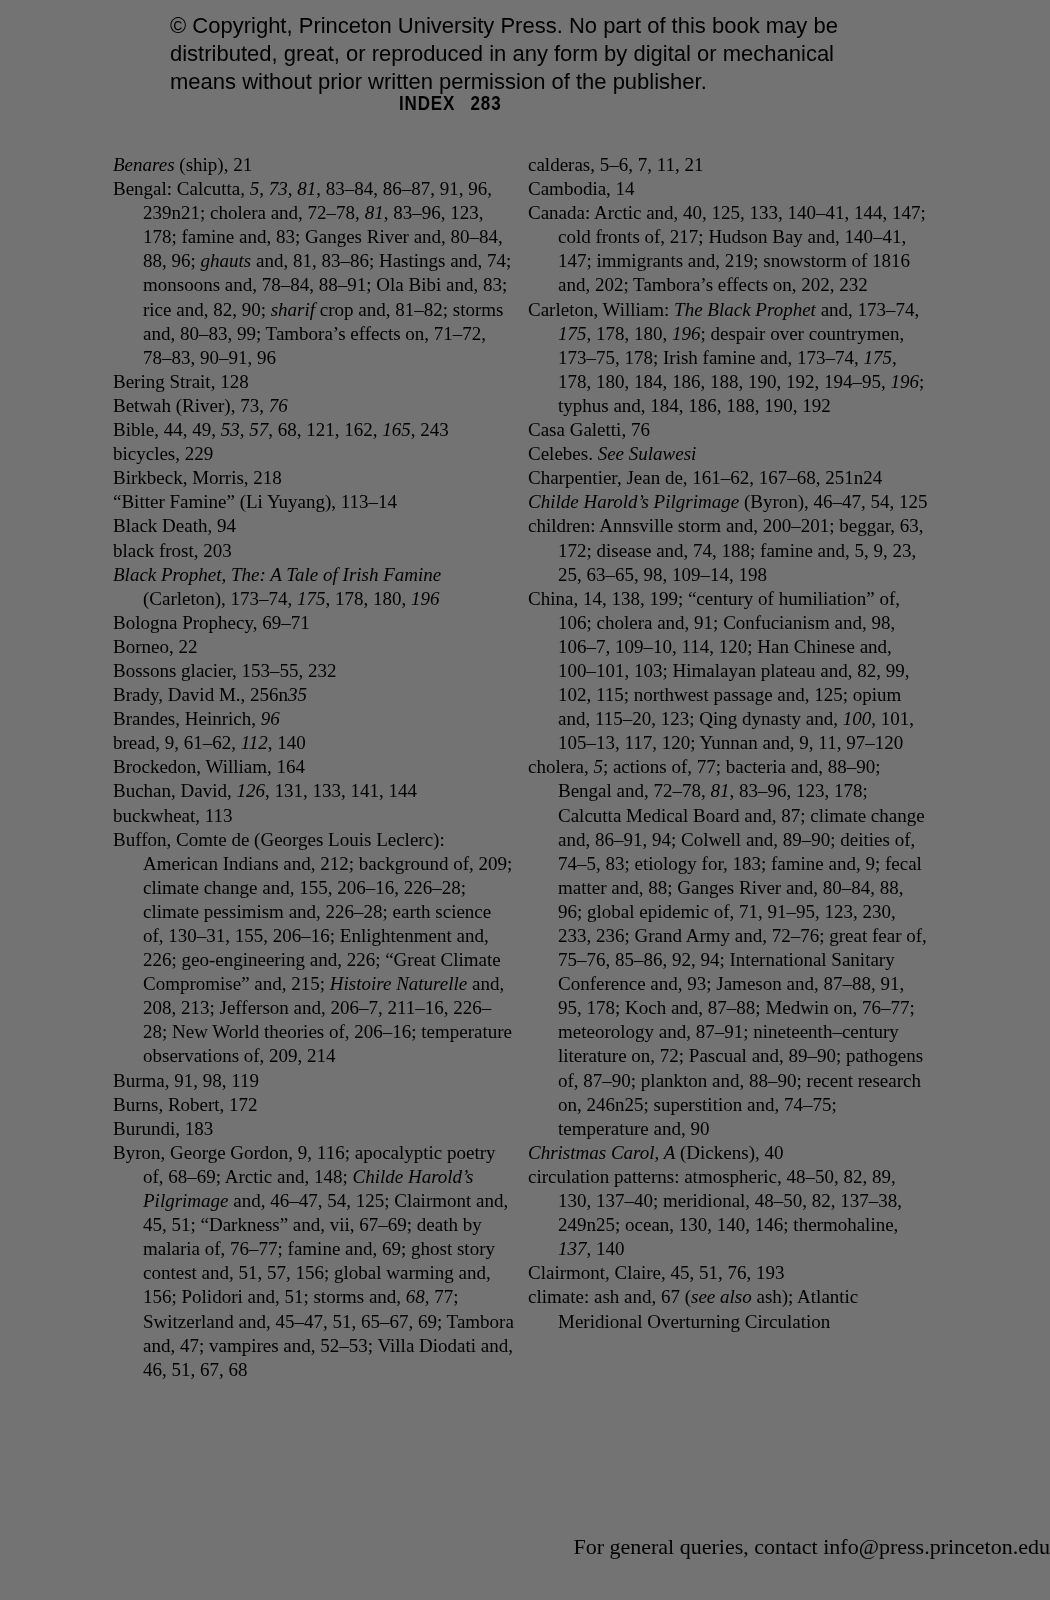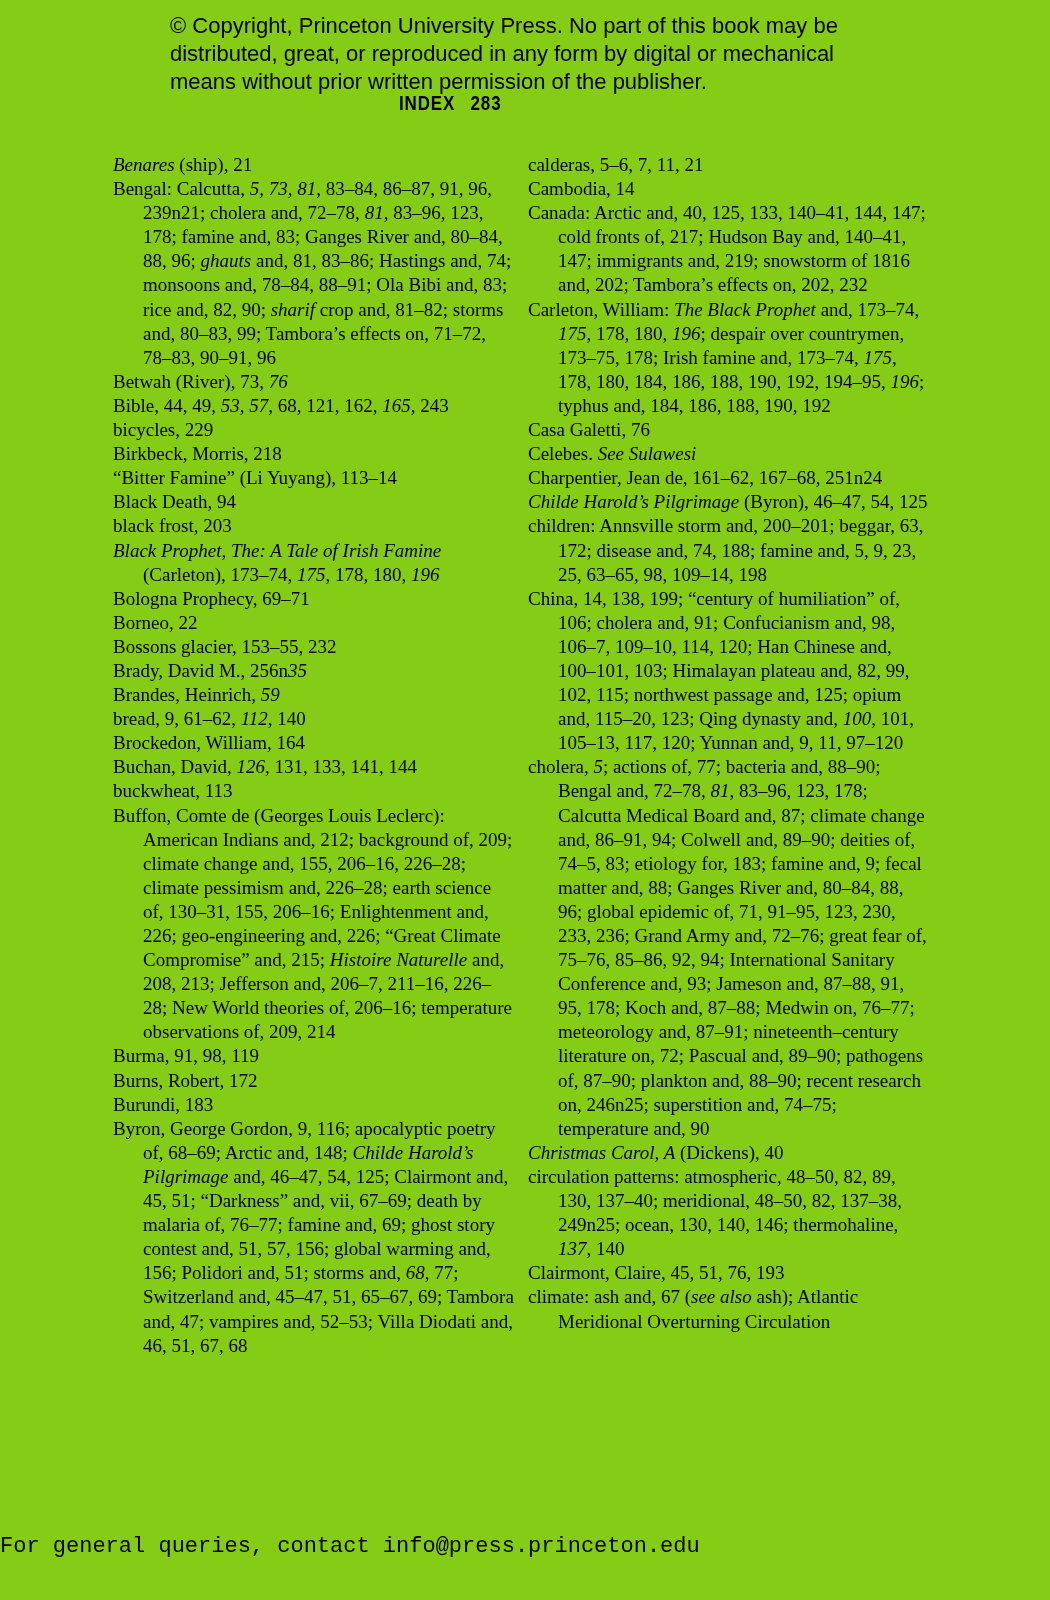--- a/index.html
+++ b/index.html
@@ -1,20 +1,20 @@
 <!DOCTYPE html>
 <html lang="en"><head>
 <meta charset="utf-8">
 <style>
   html, body { margin: 0; padding: 0; background: #ffffff; }
   .page {
     position: relative;
     width: 1050px;
     height: 1600px;
-    background: #84cc16;
+    background: #737373;
     color: #000000;
     font-family: "Liberation Serif", serif;
     overflow: hidden;
   }
   .copyright {
     position: absolute;
     left: 170px;
     top: 12px;
     font-family: "Liberation Sans", sans-serif;
     font-size: 22px;
@@ -52,22 +52,22 @@
     margin: 0;
     padding-left: 30px;
     text-indent: -30px;
   }
   .it { font-style: italic; }
   .footer {
     position: absolute;
     top: 1534px;
     left: 0;
     width: 1050px;
-    text-align: left;
-    font-family: Liberation Mono, monospace;
+    text-align: right;
+    font-family: Liberation Serif, serif;
     font-size: 22px;
     color: #000;
   }
 </style>
 </head>
 <body>
 
 <div class="page">
 
   <div class="copyright">
@@ -79,33 +79,34 @@
   <div class="index-header">
     <div class="index-header-inner">
       <span>INDEX</span>
       <span>283</span>
     </div>
   </div>
 
   <div class="col col-left">
       <p class="entry"><span class="it">Benares</span><span> (ship), 21</span></p>
       <p class="entry"><span>Bengal: Calcutta, </span><span class="it">5, 73, 81</span><span>, 83–84, 86–87, 91, 96, 239n21; cholera and, 72–78, </span><span class="it">81</span><span>, 83–96, 123, 178; famine and, 83; Ganges River and, 80–84, 88, 96; </span><span class="it">ghauts</span><span> and, 81, 83–86; Hastings and, 74; monsoons and, 78–84, 88–91; Ola Bibi and, 83; rice and, 82, 90; </span><span class="it">sharif</span><span> crop and, 81–82; storms and, 80–83, 99; Tambora’s effects on, 71–72, 78–83, 90–91, 96</span></p>
+      <p class="entry"><span>Bering Strait, 128</span></p>
       <p class="entry"><span>Betwah (River), 73, </span><span class="it">76</span></p>
       <p class="entry"><span>Bible, 44, 49, </span><span class="it">53, 57</span><span>, 68, 121, 162, </span><span class="it">165</span><span>, 243</span></p>
       <p class="entry"><span>bicycles, 229</span></p>
       <p class="entry"><span>Birkbeck, Morris, 218</span></p>
       <p class="entry"><span>“Bitter Famine” (Li Yuyang), 113–14</span></p>
       <p class="entry"><span>Black Death, 94</span></p>
       <p class="entry"><span>black frost, 203</span></p>
       <p class="entry"><span class="it">Black Prophet, The: A Tale of Irish Famine</span><span> (Carleton), 173–74, </span><span class="it">175</span><span>, 178, 180, </span><span class="it">196</span></p>
       <p class="entry"><span>Bologna Prophecy, 69–71</span></p>
       <p class="entry"><span>Borneo, 22</span></p>
       <p class="entry"><span>Bossons glacier, 153–55, 232</span></p>
       <p class="entry"><span>Brady, David M., 256n</span><span class="it">35</span></p>
-      <p class="entry"><span>Brandes, Heinrich, </span><span class="it">59</span></p>
+      <p class="entry"><span>Brandes, Heinrich, </span><span class="it">96</span></p>
       <p class="entry"><span>bread, 9, 61–62, </span><span class="it">112</span><span>, 140</span></p>
       <p class="entry"><span>Brockedon, William, 164</span></p>
       <p class="entry"><span>Buchan, David, </span><span class="it">126</span><span>, 131, 133, 141, 144</span></p>
       <p class="entry"><span>buckwheat, 113</span></p>
       <p class="entry"><span>Buffon, Comte de (Georges Louis Leclerc): American Indians and, 212; background of, 209; climate change and, 155, 206–16, 226–28; climate pessimism and, 226–28; earth science of, 130–31, 155, 206–16; Enlightenment and, 226; geo-engineering and, 226; “Great Climate Compromise” and, 215; </span><span class="it">Histoire Naturelle</span><span> and, 208, 213; Jefferson and, 206–7, 211–16, 226–28; New World theories of, 206–16; temperature observations of, 209, 214</span></p>
       <p class="entry"><span>Burma, 91, 98, 119</span></p>
       <p class="entry"><span>Burns, Robert, 172</span></p>
       <p class="entry"><span>Burundi, 183</span></p>
       <p class="entry"><span>Byron, George Gordon, 9, 116; apocalyptic poetry of, 68–69; Arctic and, 148; </span><span class="it">Childe Harold’s Pilgrimage</span><span> and, 46–47, 54, 125; Clairmont and, 45, 51; “Darkness” and, vii, 67–69; death by malaria of, 76–77; famine and, 69; ghost story contest and, 51, 57, 156; global warming and, 156; Polidori and, 51; storms and, </span><span class="it">68</span><span>, 77; Switzerland and, 45–47, 51, 65–67, 69; Tambora and, 47; vampires and, 52–53; Villa Diodati and, 46, 51, 67, 68</span></p>
     </div>

